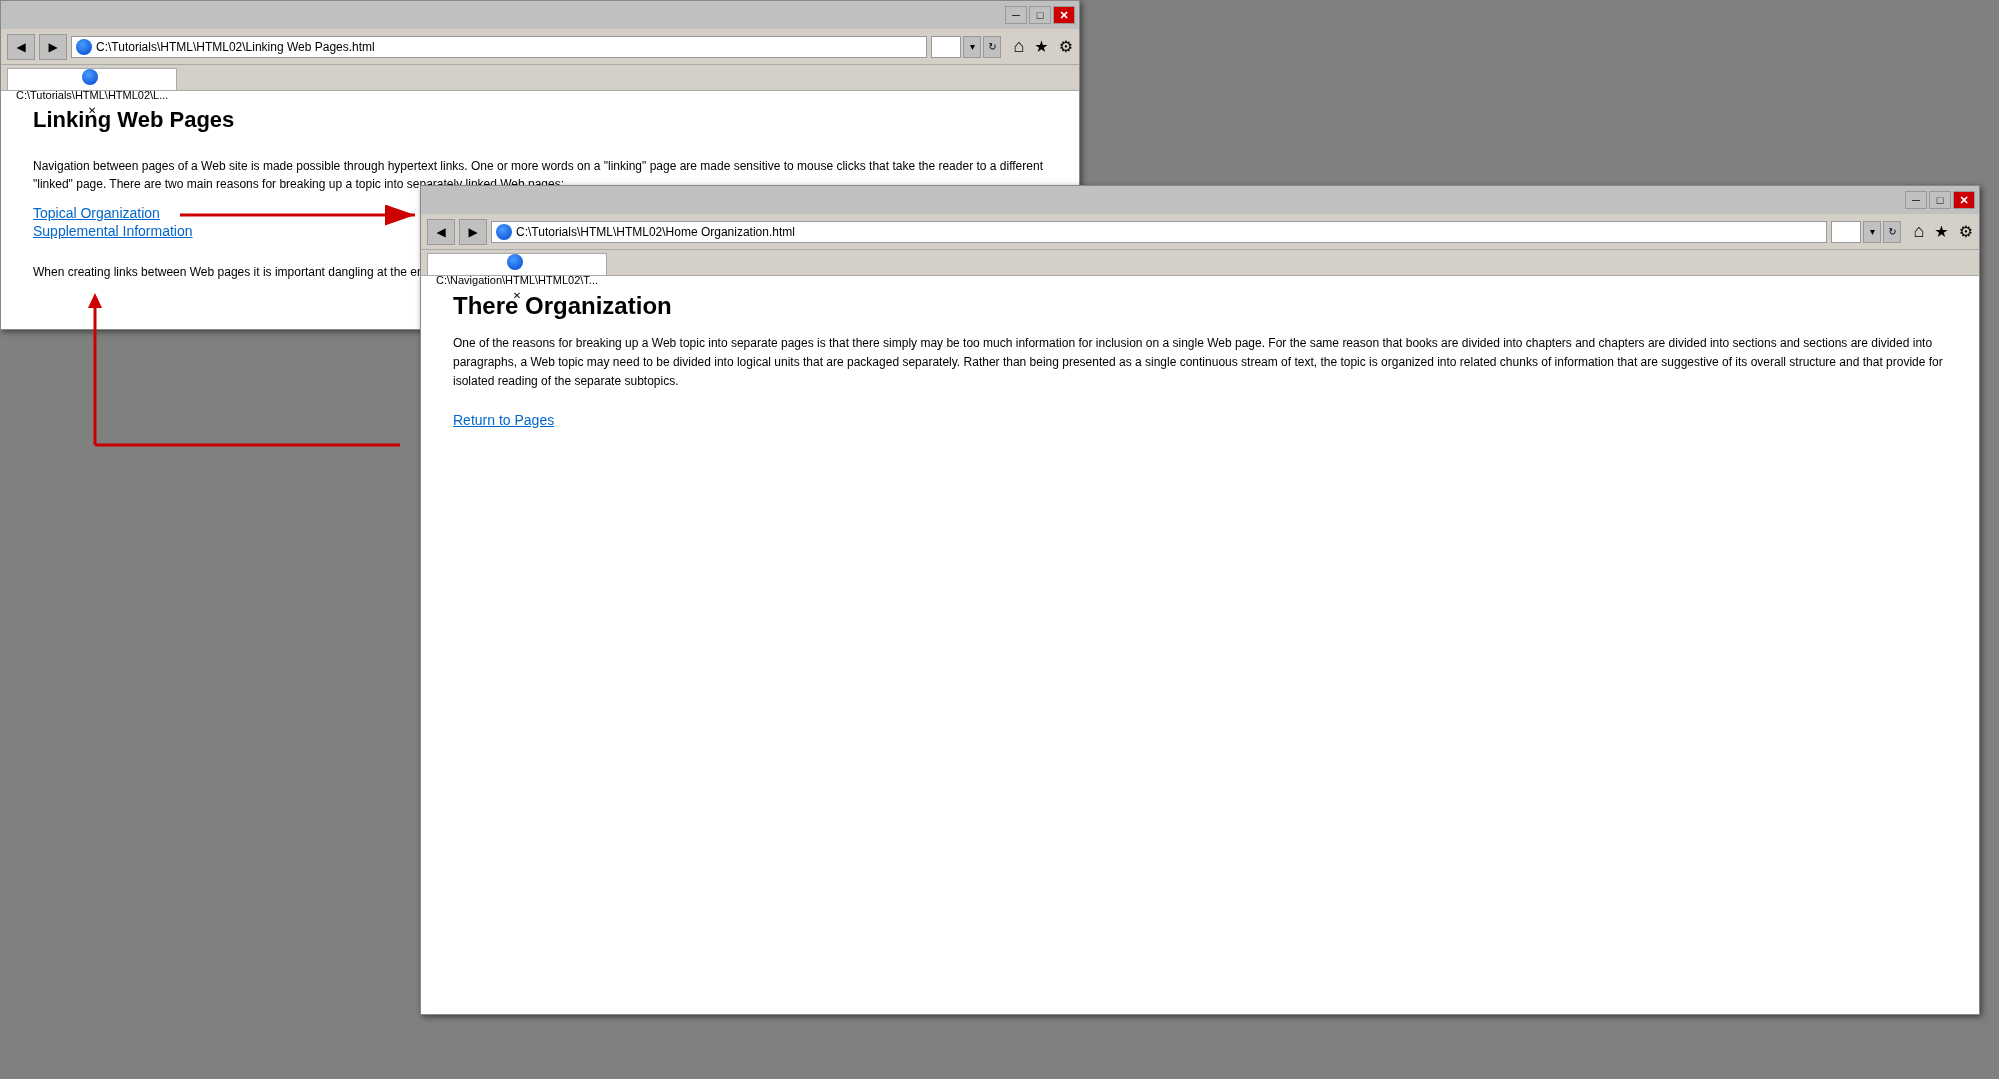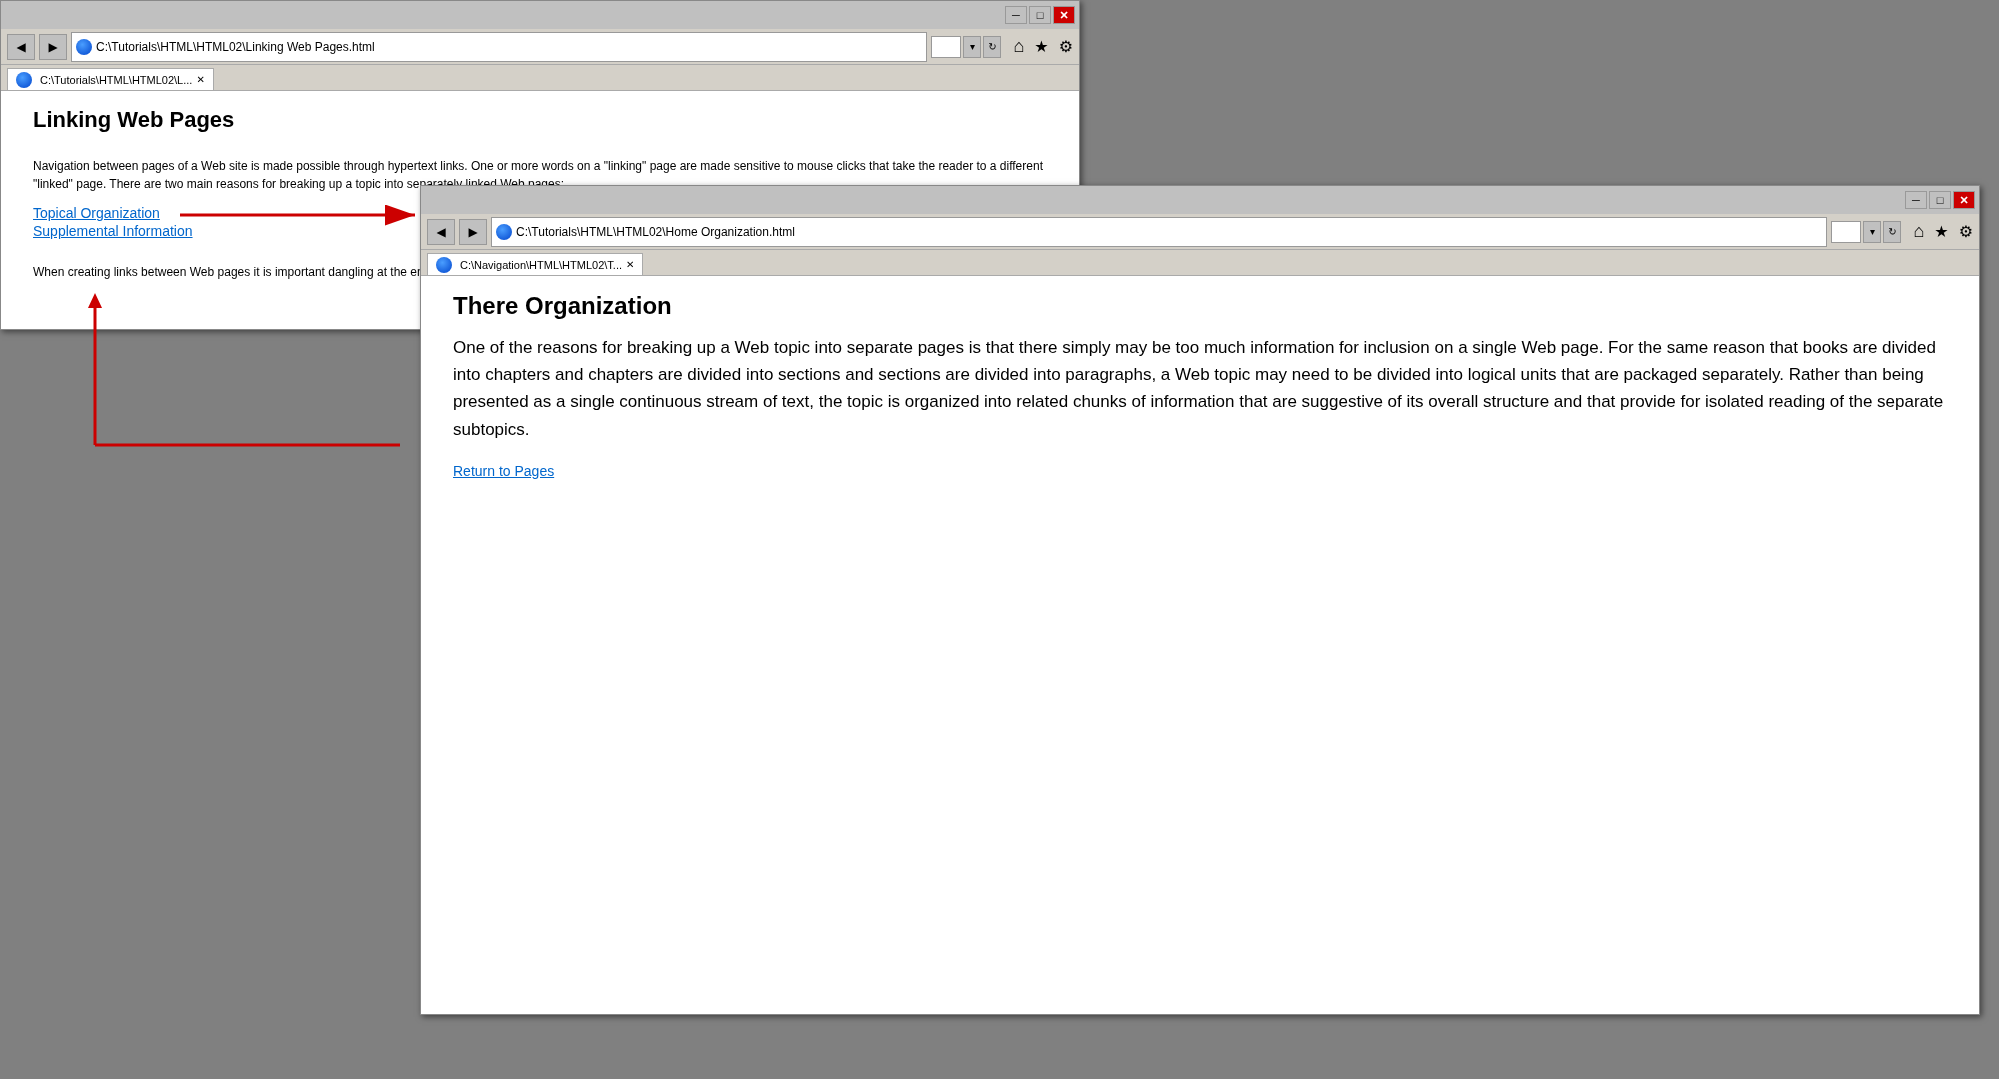--- a/index.html
+++ b/index.html
@@ -76,21 +76,21 @@
       border: 1px solid #999;
       display: flex;
       align-items: center;
       justify-content: center;
       cursor: pointer;
       font-size: 12px;
     }
 
     .address-bar {
       flex: 1;
-      height: 30px;
+      height: 22px;
       border: 1px solid #999;
       background: white;
       padding: 0 4px;
       font-size: 12px;
       display: flex;
       align-items: center;
     }
 
     .address-text {
       font-size: 12px;
@@ -139,20 +139,21 @@
       border-bottom: none;
       display: flex;
       align-items: center;
       font-size: 11px;
       gap: 4px;
       cursor: pointer;
     }
 
     .tab.active {
       background: white;
+      flex-direction: column;
     }
 
     .tab-close {
       font-size: 10px;
       cursor: pointer;
     }
 
     .browser-content {
       background: white;
       padding: 16px 32px;
@@ -203,21 +204,21 @@
     }
 
     
     .topic-title {
       font-size: 24px;
       font-weight: bold;
       margin-bottom: 14px;
     }
 
     .topic-body {
-      font-size: 17px;
+      font-size: 12px;
       line-height: 1.6;
       color: #000;
       margin-bottom: 20px;
     }
 
     .ie-globe {
       width: 16px;
       height: 16px;
       border-radius: 50%;
       background: radial-gradient(circle at 40% 35%, #4a9eff, #0044cc);

